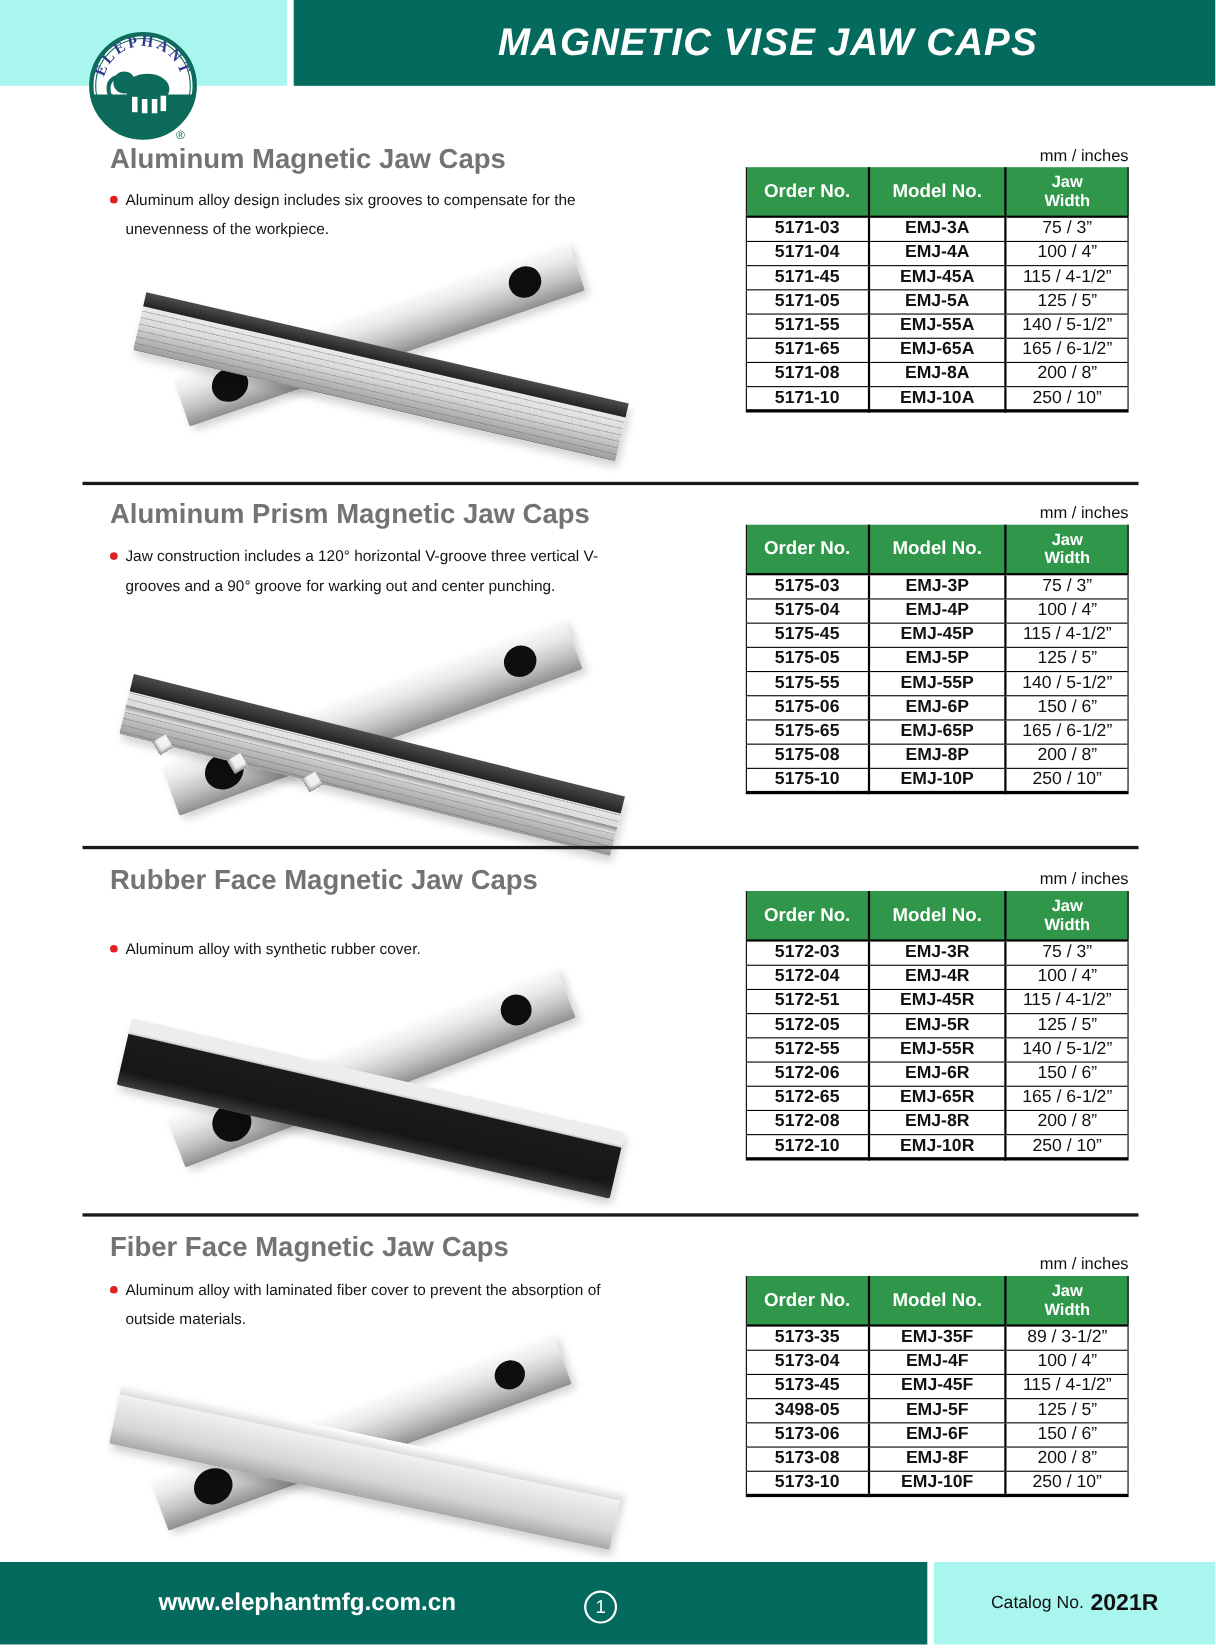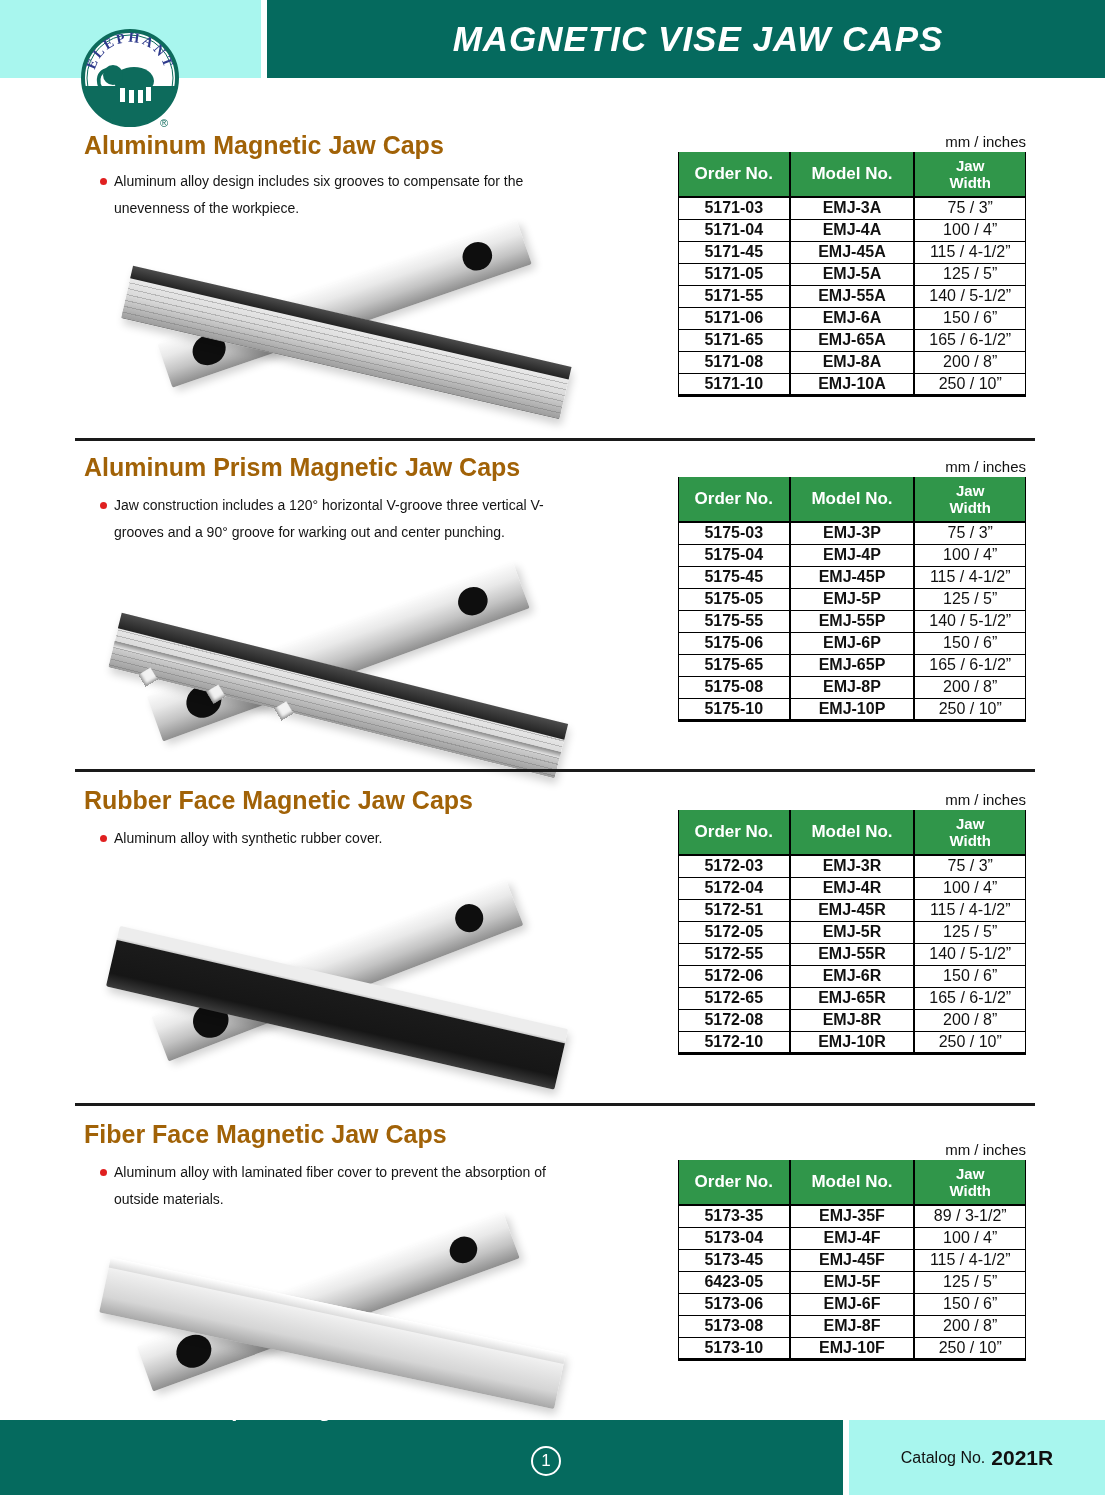--- a/index.html
+++ b/index.html
@@ -17,21 +17,21 @@
 
   
   .band-mint-top{position:absolute;left:0;top:0;width:261px;height:78px;background:var(--mint);}
   .band-dark-top{position:absolute;left:267px;top:0;width:862px;height:78px;background:var(--dark_teal);
                  display:flex;align-items:center;justify-content:center;}
   .page-title{color:#fff;font-weight:bold;font-style:italic;font-size:35px;letter-spacing:1px;white-space:nowrap;}
   .logo-box{position:absolute;left:80px;top:28px;width:100px;height:100px;}
   .logo-reg{position:absolute;left:160px;top:117px;font-size:11px;color:var(--logo_green);}
 
   
-  .sec-title{position:absolute;left:84px;font-size:25px;font-weight:bold;color:#a16207;white-space:nowrap;text-align:right;}
+  .sec-title{position:absolute;left:100px;font-size:25px;font-weight:bold;color:#737373;white-space:nowrap;text-align:right;}
   .bullets{position:absolute;left:100px;width:478px;list-style:none;}
   .bullets li{position:relative;padding-left:14px;font-size:14px;line-height:27px;color:#141414;}
   .bullets li::before{content:"";position:absolute;left:0;top:10px;width:7px;height:7px;border-radius:50%;
                       background:var(--bullet_red);}
   .units{position:absolute;right:79px;font-size:15px;color:#111;}
   .divider{position:absolute;left:75px;width:960px;height:3px;background:#1a1a1a;}
 
   
   .spec{position:absolute;left:678px;width:348px;border-collapse:collapse;table-layout:fixed;
         border-bottom:3px solid #000;font-family:"Liberation Sans",sans-serif;}
@@ -61,21 +61,21 @@
   .rubberface{background:linear-gradient(180deg,#ededed 0px,#ededed 12px,#cfcfcf 14px,
               #1b1b1b 15px,#161616 48px,#3c3c3c 100%);}
   .fiberface{background:linear-gradient(180deg,#ffffff 0%,#ededed 25%,#d5d5d5 70%,#a8a8a8 100%);}
   .hgroove{position:absolute;left:0;right:0;top:52%;height:6px;
            background:linear-gradient(180deg,#8a8a8a,#e6e6e6);}
   .vnotch{position:absolute;bottom:-7px;width:14px;height:14px;background:#f2f2f2;
           transform:rotate(45deg);box-shadow:inset -2px -2px 3px rgba(90,90,90,.6);}
 
   
   .band-dark-bottom{position:absolute;left:0;top:1420px;width:843px;height:75px;background:var(--dark_teal);}
-  .footer-site{position:absolute;left:144px;top:1396px;color:#fff;font-weight:bold;font-size:22px;
+  .footer-site{position:absolute;left:144px;top:1444px;color:#fff;font-weight:bold;font-size:22px;
                text-decoration:none;}
   .page-circle{position:absolute;left:531px;top:1446px;width:30px;height:30px;border:2px solid #fff;
                border-radius:50%;color:#fff;font-size:17px;display:flex;align-items:center;justify-content:center;}
   .band-mint-bottom{position:absolute;left:849px;top:1420px;width:256px;height:75px;background:var(--mint);
                     display:flex;align-items:center;justify-content:center;gap:6px;}
   .catalog-label{font-size:16px;color:#111;}
   .catalog-value{font-size:21px;font-weight:bold;color:#111;}
 </style>
 </head>
 <body>
@@ -151,25 +151,20 @@
           <td>5171-05</td>
           <td>EMJ-5A</td>
           <td>125 / 5”</td>
         </tr>
         <tr>
           <td>5171-55</td>
           <td>EMJ-55A</td>
           <td>140 / 5-1/2”</td>
         </tr>
         <tr>
-          <td>5171-06</td>
-          <td>EMJ-6A</td>
-          <td>150 / 6”</td>
-        </tr>
-        <tr>
           <td>5171-65</td>
           <td>EMJ-65A</td>
           <td>165 / 6-1/2”</td>
         </tr>
         <tr>
           <td>5171-08</td>
           <td>EMJ-8A</td>
           <td>200 / 8”</td>
         </tr>
         <tr>
@@ -270,21 +265,21 @@
       <div class="hgroove"></div>
       <div class="vnotch" style="left:34px;"></div>
       <div class="vnotch" style="left:104px;"></div>
       <div class="vnotch" style="left:174px;"></div>
     </div>
   </div>
 
   <div class="divider" style="top:769px;"></div>
 
   <h2 class="sec-title" style="top:786px;">Rubber Face Magnetic Jaw Caps</h2>
-  <ul class="bullets" style="top:825px;">
+  <ul class="bullets" style="top:849px;">
     <li>Aluminum alloy with synthetic rubber cover.</li>
   </ul>
   <div class="units" style="top:791px;">mm / inches</div>
   <table class="spec" style="top:810px;">
     <colgroup>
         <col class="c1">
         <col class="c2">
         <col class="c3">
       </colgroup>
     <thead>
@@ -386,21 +381,21 @@
           <td>5173-04</td>
           <td>EMJ-4F</td>
           <td>100 / 4”</td>
         </tr>
         <tr>
           <td>5173-45</td>
           <td>EMJ-45F</td>
           <td>115 / 4-1/2”</td>
         </tr>
         <tr>
-          <td>6423-05</td>
+          <td>3498-05</td>
           <td>EMJ-5F</td>
           <td>125 / 5”</td>
         </tr>
         <tr>
           <td>5173-06</td>
           <td>EMJ-6F</td>
           <td>150 / 6”</td>
         </tr>
         <tr>
           <td>5173-08</td>

